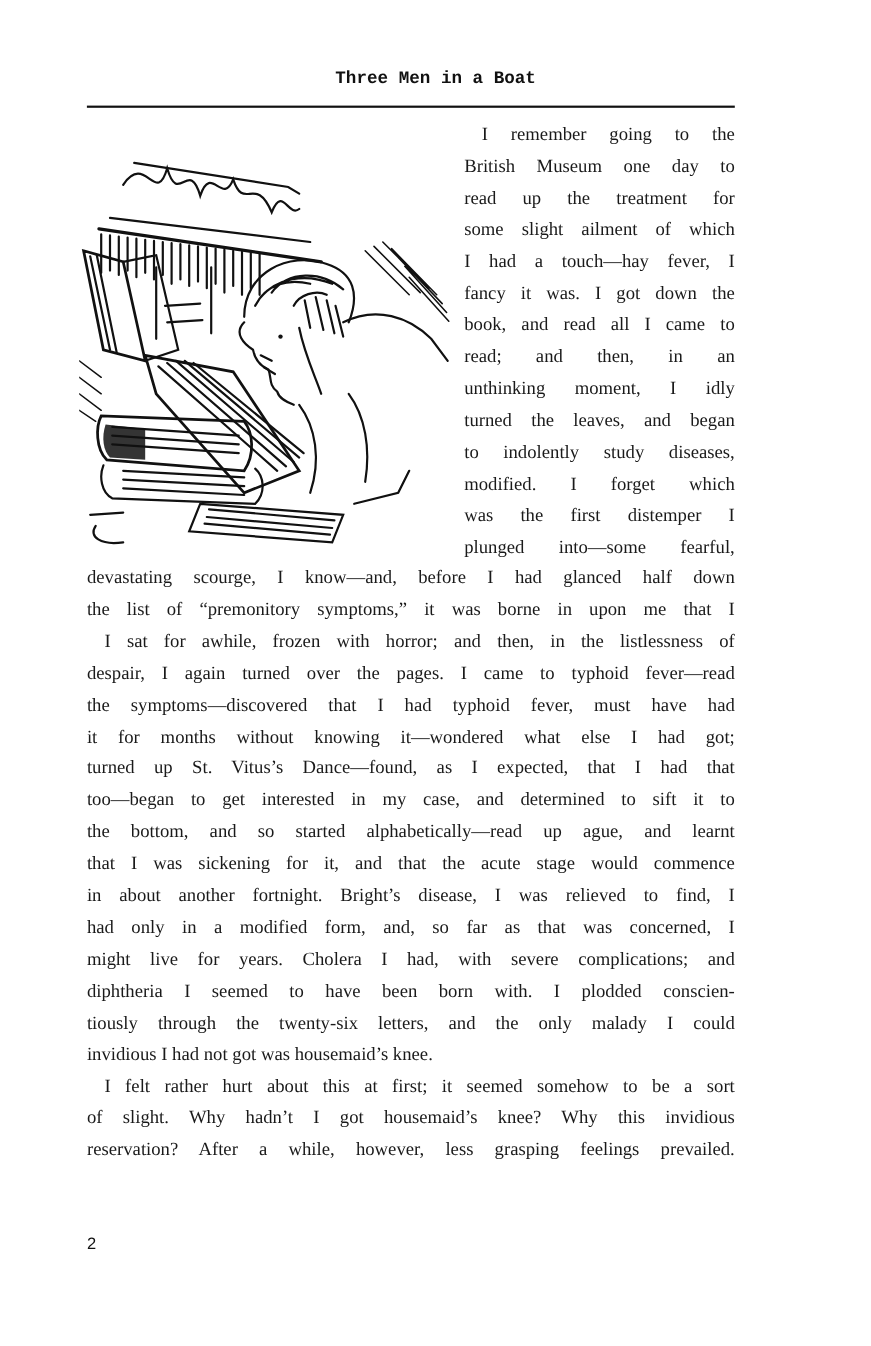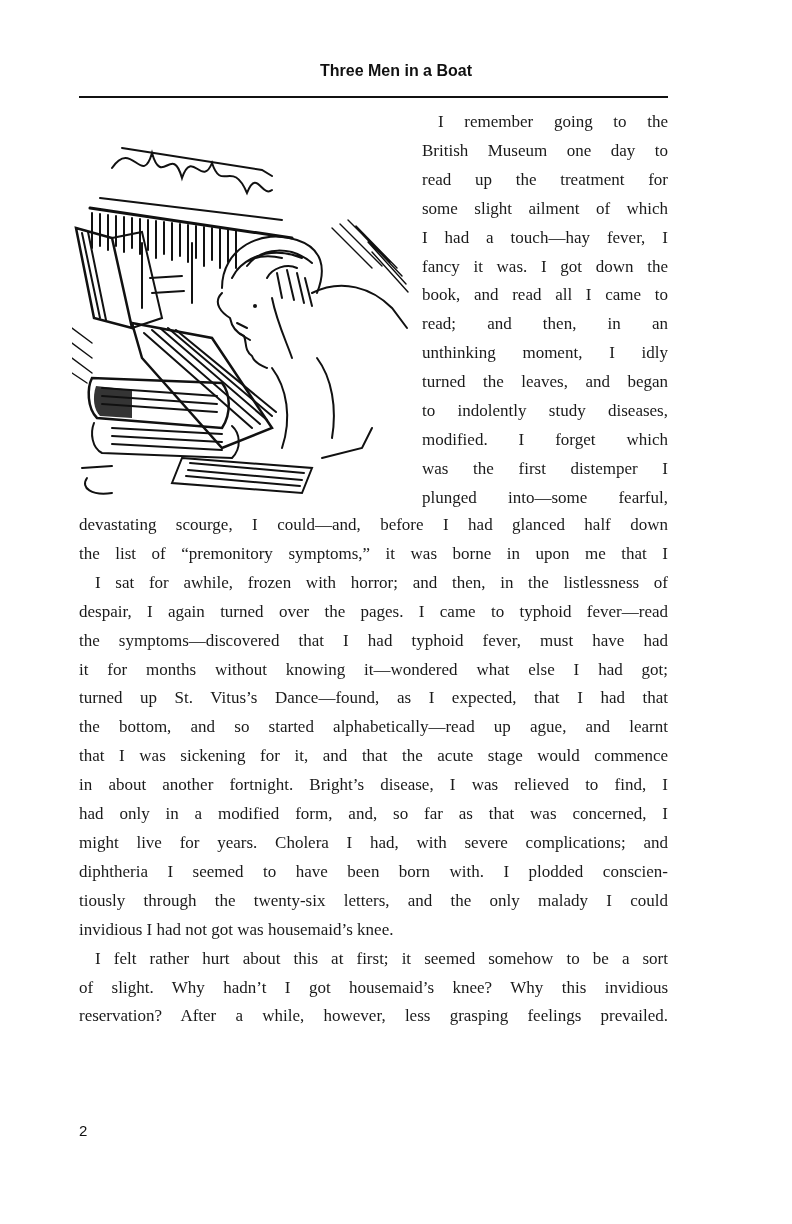--- a/index.html
+++ b/index.html
@@ -1,18 +1,18 @@
 <!DOCTYPE html>
 <html><head>
 <meta charset="utf-8">
 <style>
   html, body { margin:0; padding:0; background:#ffffff; }
   body { width:792px; height:1224px; position:relative; overflow:hidden; color:#1a1a1a; }
   .header-title { position:absolute; left:0; width:792px; top:62px; text-align:center;
-    font-family:Liberation Sans, sans-serif; font-weight:bold; font-size:16px; color:#111; }
+    font-family:Liberation Mono, monospace; font-weight:bold; font-size:16px; color:#111; }
   .header-rule { position:absolute; left:79px; width:589px; top:96px; height:1.5px; background:#111; }
   .illustration { position:absolute; left:72px; top:128px; width:340px; height:370px; }
   .text { font-family:"Liberation Serif", serif; font-size:17px; line-height:28.9px; color:#1a1a1a; }
   .wrap-col { position:absolute; left:422px; top:108px; width:246px; text-align:justify; }
   .main-col { position:absolute; left:79px; top:511px; width:589px; text-align:justify; }
   .line { display:block; text-align:justify; text-align-last:justify; white-space:nowrap; }
   .line.last { text-align-last:left; }
   .indent { padding-left:16px; }
   .page-number { position:absolute; left:79px; top:1122px; font-family:"Liberation Sans", sans-serif; font-size:15px; color:#111; }
 </style>
@@ -86,29 +86,30 @@
   <span class="line">unthinking moment, I idly</span>
   <span class="line">turned the leaves, and began</span>
   <span class="line">to indolently study diseases,</span>
   <span class="line">modified. I forget which</span>
   <span class="line">was the first distemper I</span>
   <span class="line">plunged into—some fearful,</span>
 </div>
 
 <div class="text main-col">
   <div>
-    <span class="line">devastating scourge, I could—and, before I had glanced half down</span>
+    <span class="line">devastating scourge, I know—and, before I had glanced half down</span>
     <span class="line">the list of “premonitory symptoms,” it was borne in upon me that I</span>
   </div>
   <div>
     <span class="line indent">I sat for awhile, frozen with horror; and then, in the listlessness of</span>
     <span class="line">despair, I again turned over the pages. I came to typhoid fever—read</span>
     <span class="line">the symptoms—discovered that I had typhoid fever, must have had</span>
     <span class="line">it for months without knowing it—wondered what else I had got;</span>
     <span class="line">turned up St. Vitus’s Dance—found, as I expected, that I had that</span>
+    <span class="line">too—began to get interested in my case, and determined to sift it to</span>
     <span class="line">the bottom, and so started alphabetically—read up ague, and learnt</span>
     <span class="line">that I was sickening for it, and that the acute stage would commence</span>
     <span class="line">in about another fortnight. Bright’s disease, I was relieved to find, I</span>
     <span class="line">had only in a modified form, and, so far as that was concerned, I</span>
     <span class="line">might live for years. Cholera I had, with severe complications; and</span>
     <span class="line">diphtheria I seemed to have been born with. I plodded conscien-</span>
     <span class="line">tiously through the twenty-six letters, and the only malady I could</span>
     <span class="line last">invidious I had not got was housemaid’s knee.</span>
   </div>
   <div>

